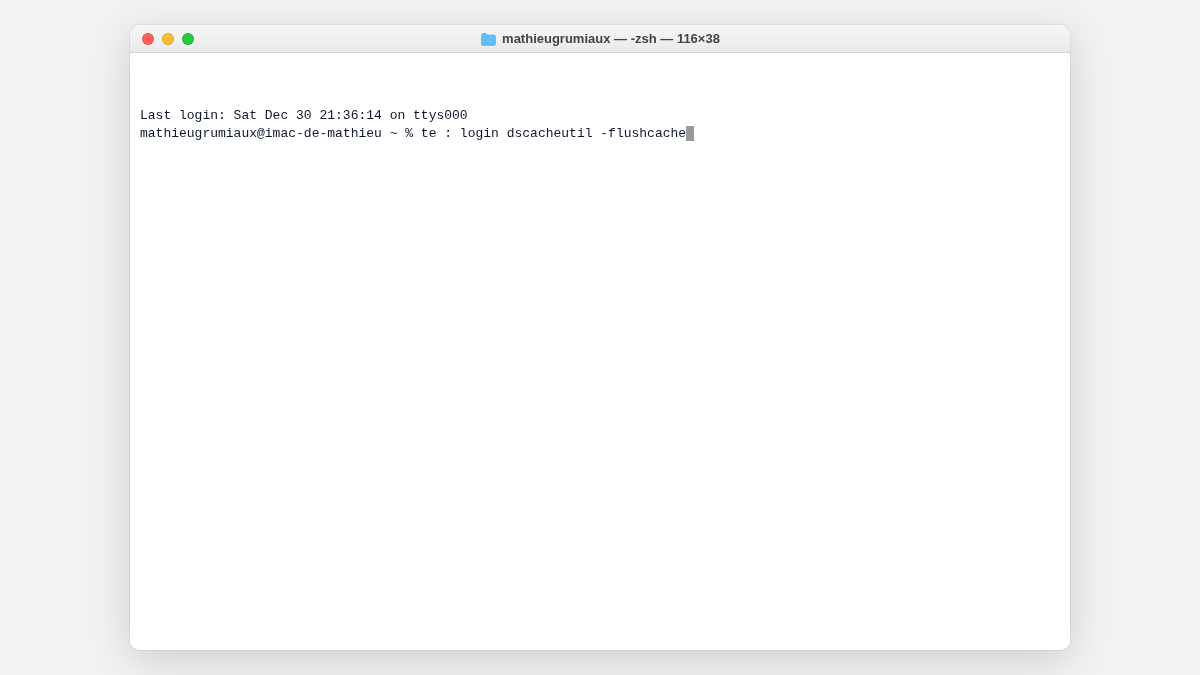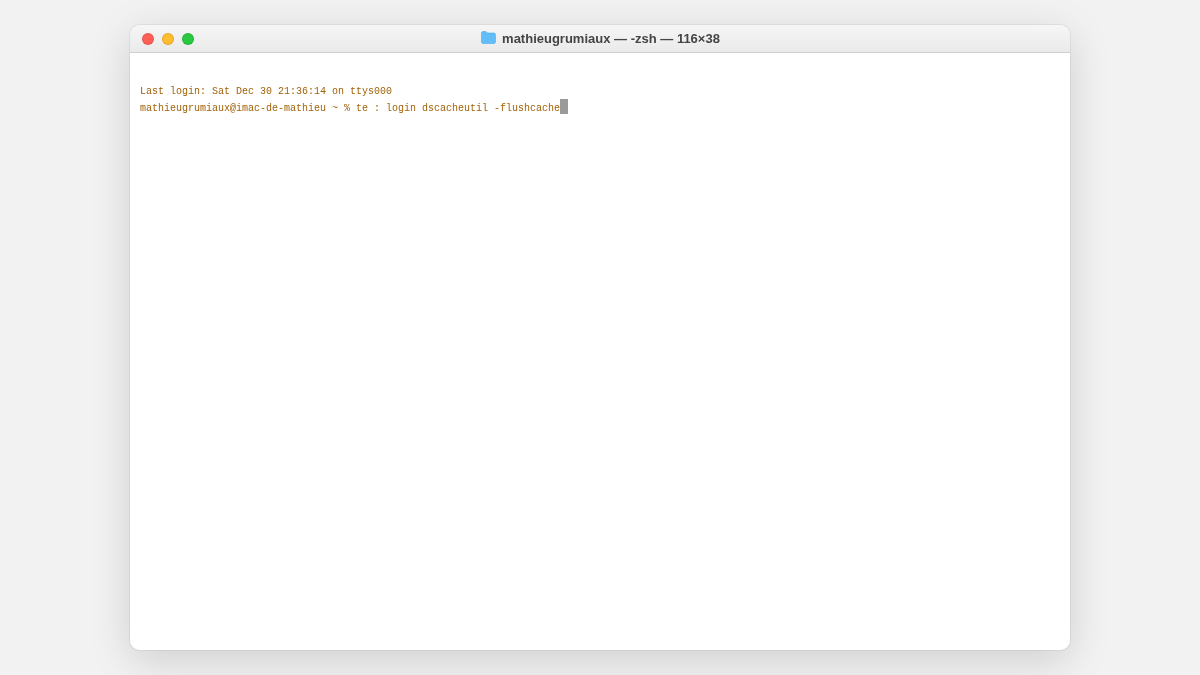--- a/index.html
+++ b/index.html
@@ -42,40 +42,40 @@
       width: 12px;
       height: 12px;
       border-radius: 50%;
     }
     .red { background: #ff5f57; border: 0.5px solid rgba(0,0,0,0.1); }
     .yellow { background: #febc2e; border: 0.5px solid rgba(0,0,0,0.1); }
     .green { background: #28c840; border: 0.5px solid rgba(0,0,0,0.1); }
     .title-center {
       flex: 1;
       display: flex;
-      align-items: flex-start;
+      align-items: flex-end;
       justify-content: center;
       gap: 6px;
       font-size: 13px;
       font-weight: 600;
       color: #444;
     }
     .folder-icon {
       width: 16px;
       height: 13px;
       display: inline-block;
     }
     .terminal-body {
       flex: 1;
       background: #ffffff;
-      padding: 5px 10px;
+      padding: 19px 10px;
       font-family: "SF Mono", Menlo, Monaco, "Courier New", monospace;
-      font-size: 10px;
+      font-size: 13px;
       line-height: 1.35;
-      color: #a16207;
+      color: #0f172a;
       white-space: pre;
       overflow: hidden;
     }
     .line {
       display: block;
     }
     .cursor {
       display: inline-block;
       width: 8px;
       height: 15px;

